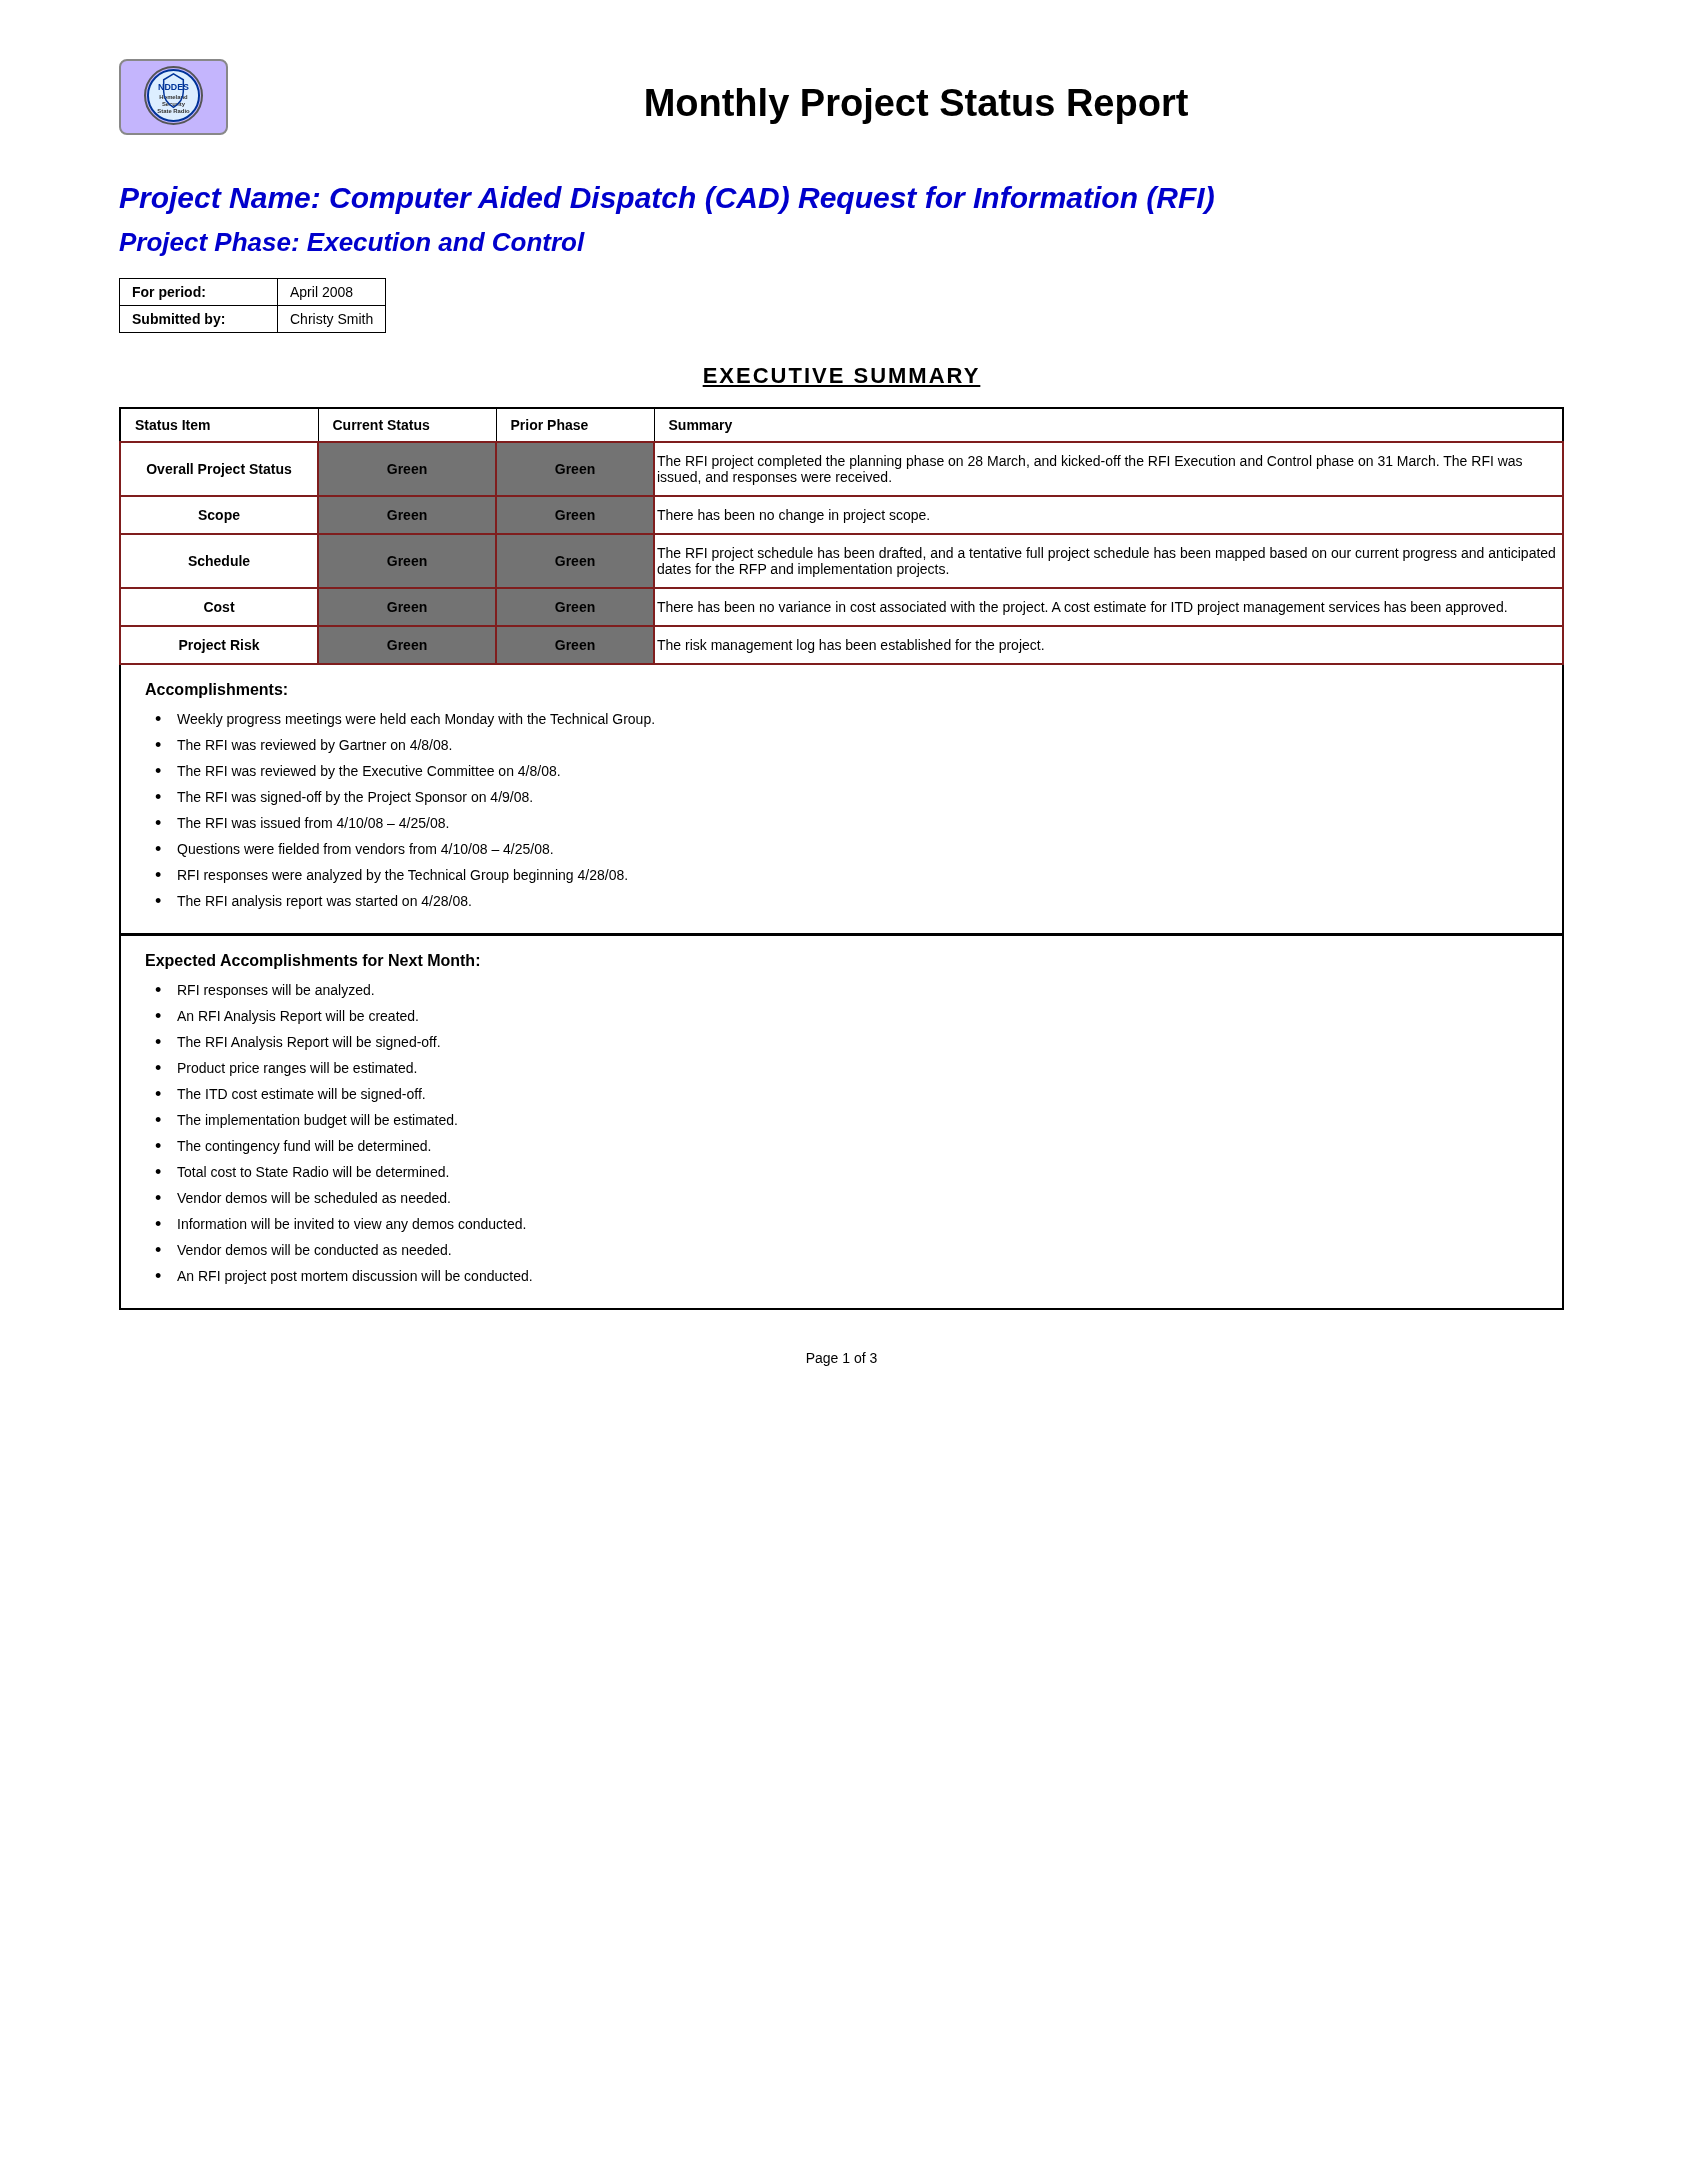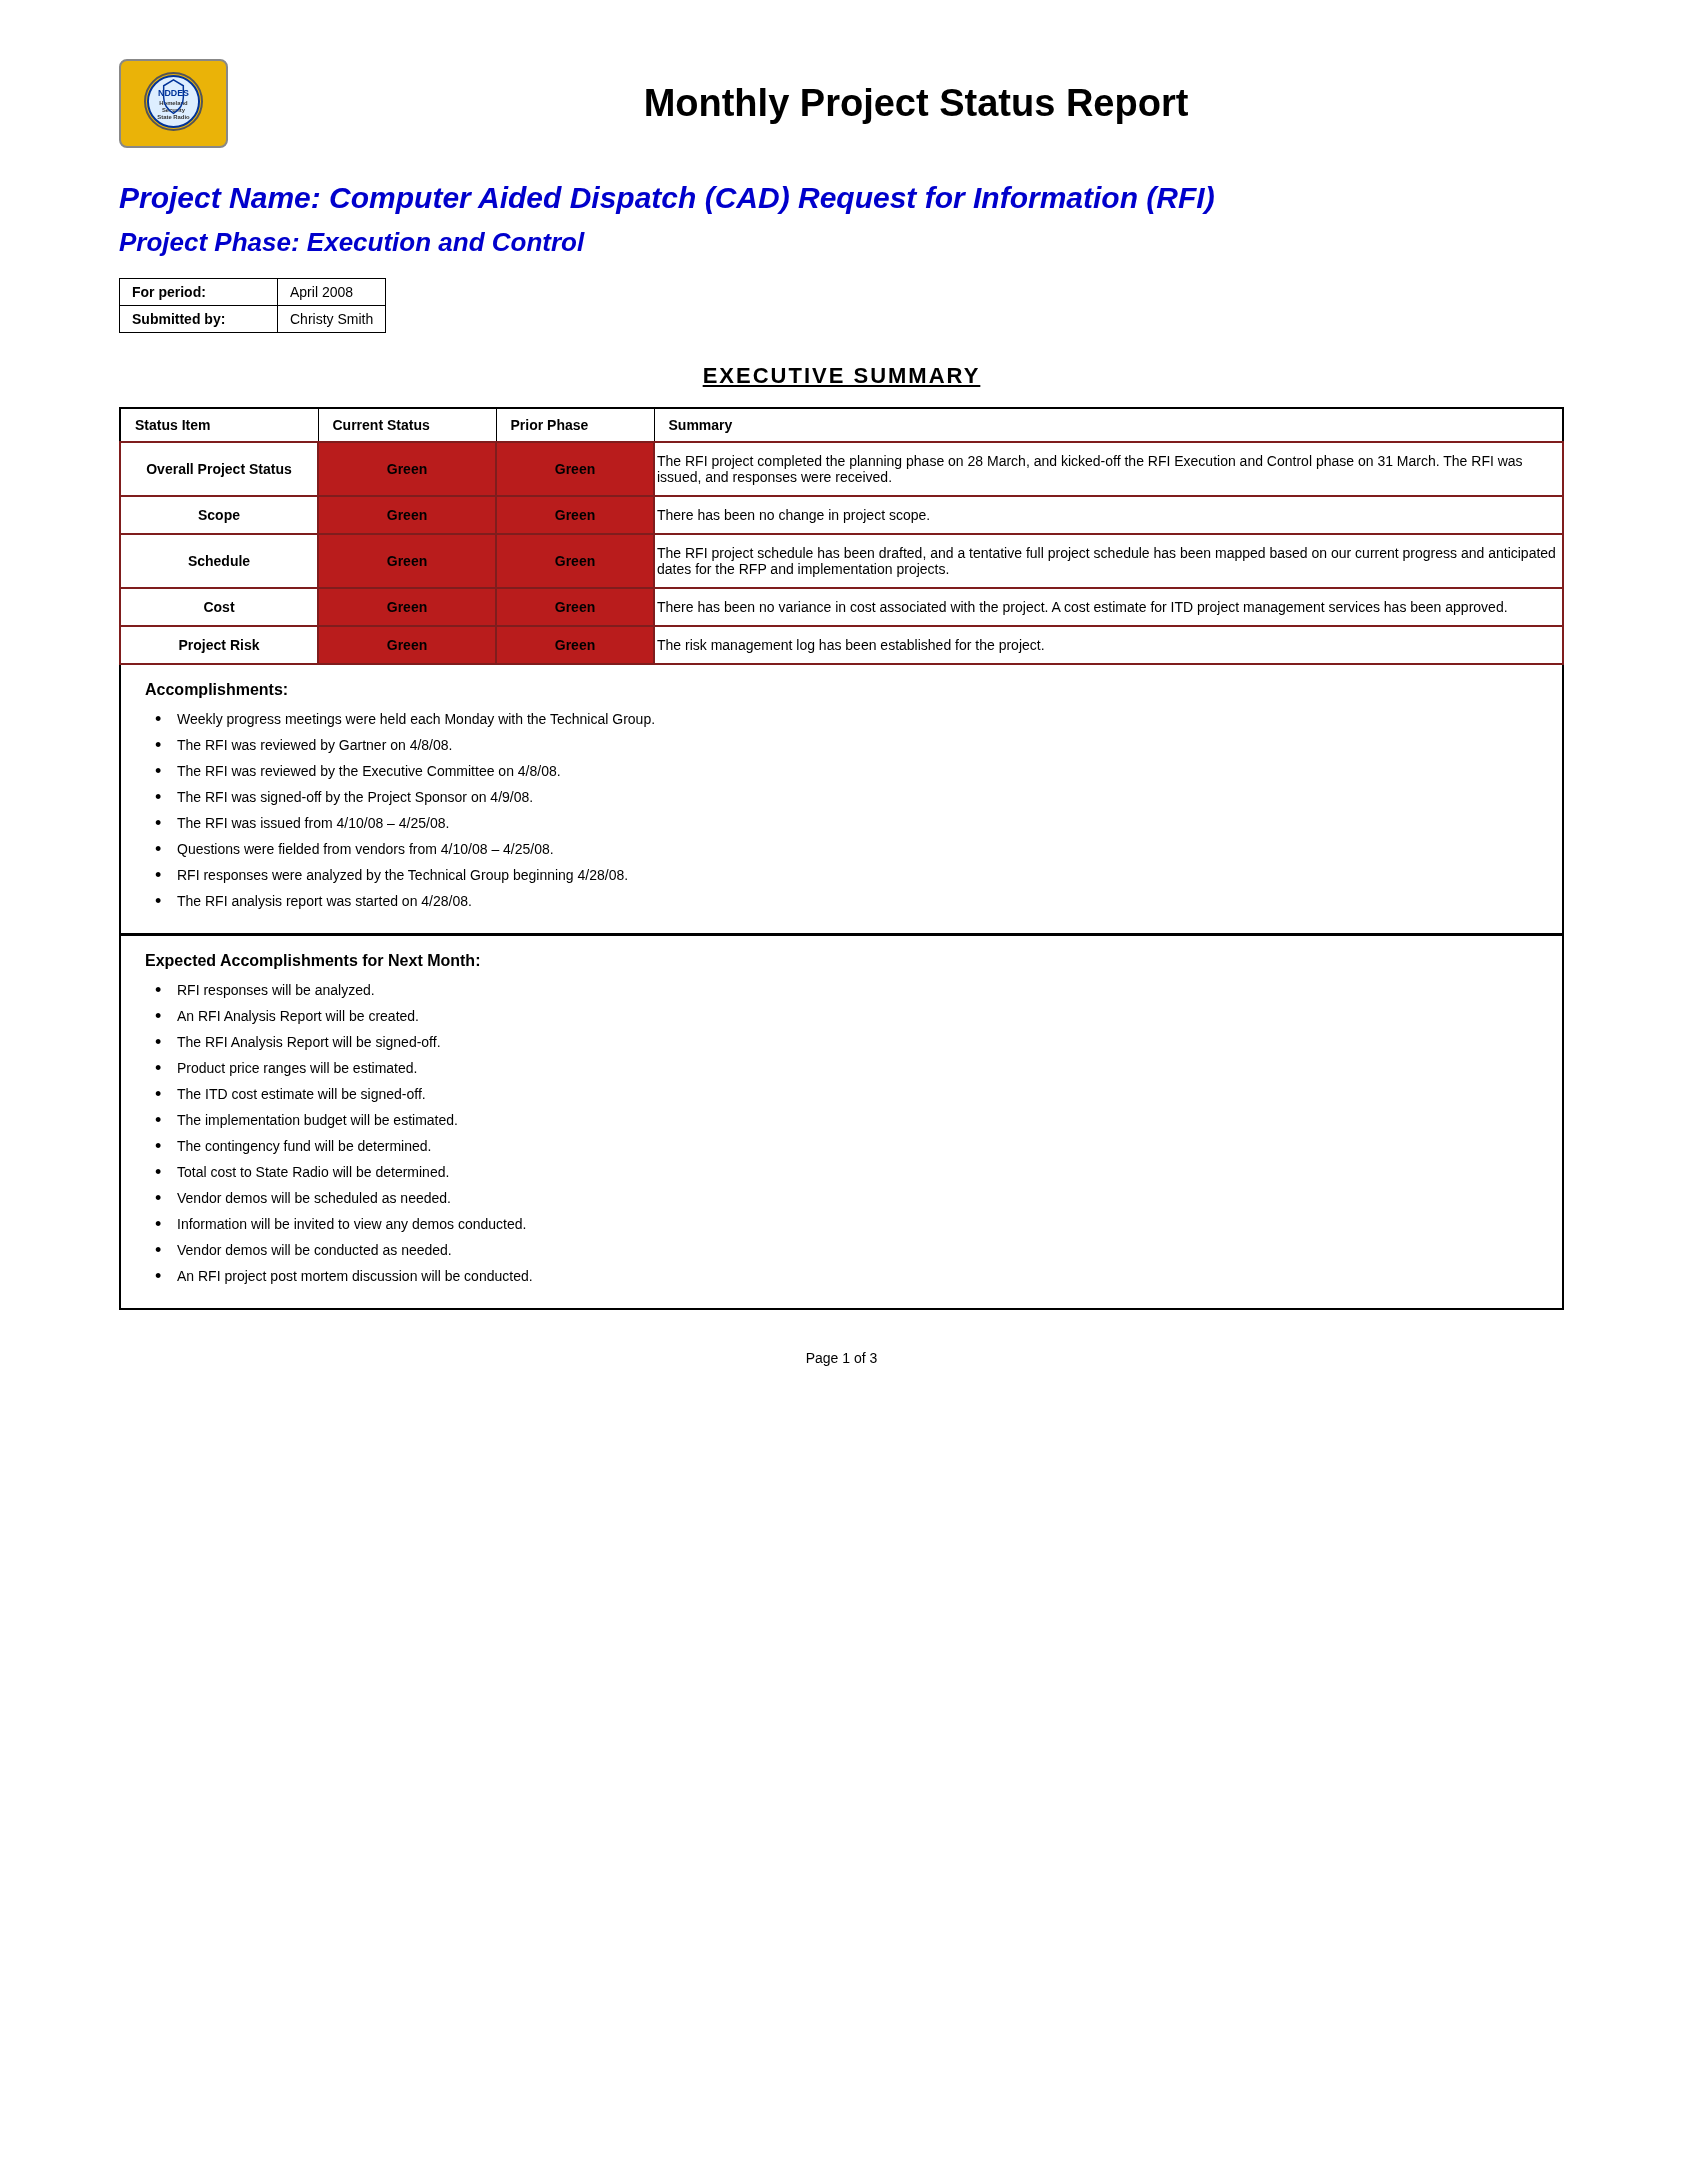--- a/index.html
+++ b/index.html
@@ -20,29 +20,29 @@
     .logo {
       width: 109px;
       height: 89px;
       margin-right: 40px;
       flex-shrink: 0;
     }
     .logo-box {
       border: 2px solid #888;
       border-radius: 8px;
       width: 109px;
-      height: 89px;
+      height: 76px;
       display: flex;
       flex-direction: column;
       align-items: center;
       justify-content: center;
       font-size: 10px;
       font-weight: bold;
       color: #333;
-      background: #eab308;
+      background: #c4b5fd;
     }
     .logo-circle {
       width: 59px;
       height: 59px;
       border-radius: 50%;
       border: 2px solid #555;
       display: flex;
       align-items: center;
       justify-content: center;
       font-size: 11px;
@@ -127,21 +127,21 @@
       text-align: center;
     }
     .col-prior {
       width: 158px;
       text-align: center;
     }
     .col-summary {
       width: auto;
     }
     .green-cell {
-      background-color: #b91c1c;
+      background-color: #737373;
       font-weight: bold;
       font-size: 18px;
       color: #000;
       text-align: center;
     }
     .section-box {
       border: 2px solid #000;
       border-top: none;
       padding: 16px 24px;
     }

